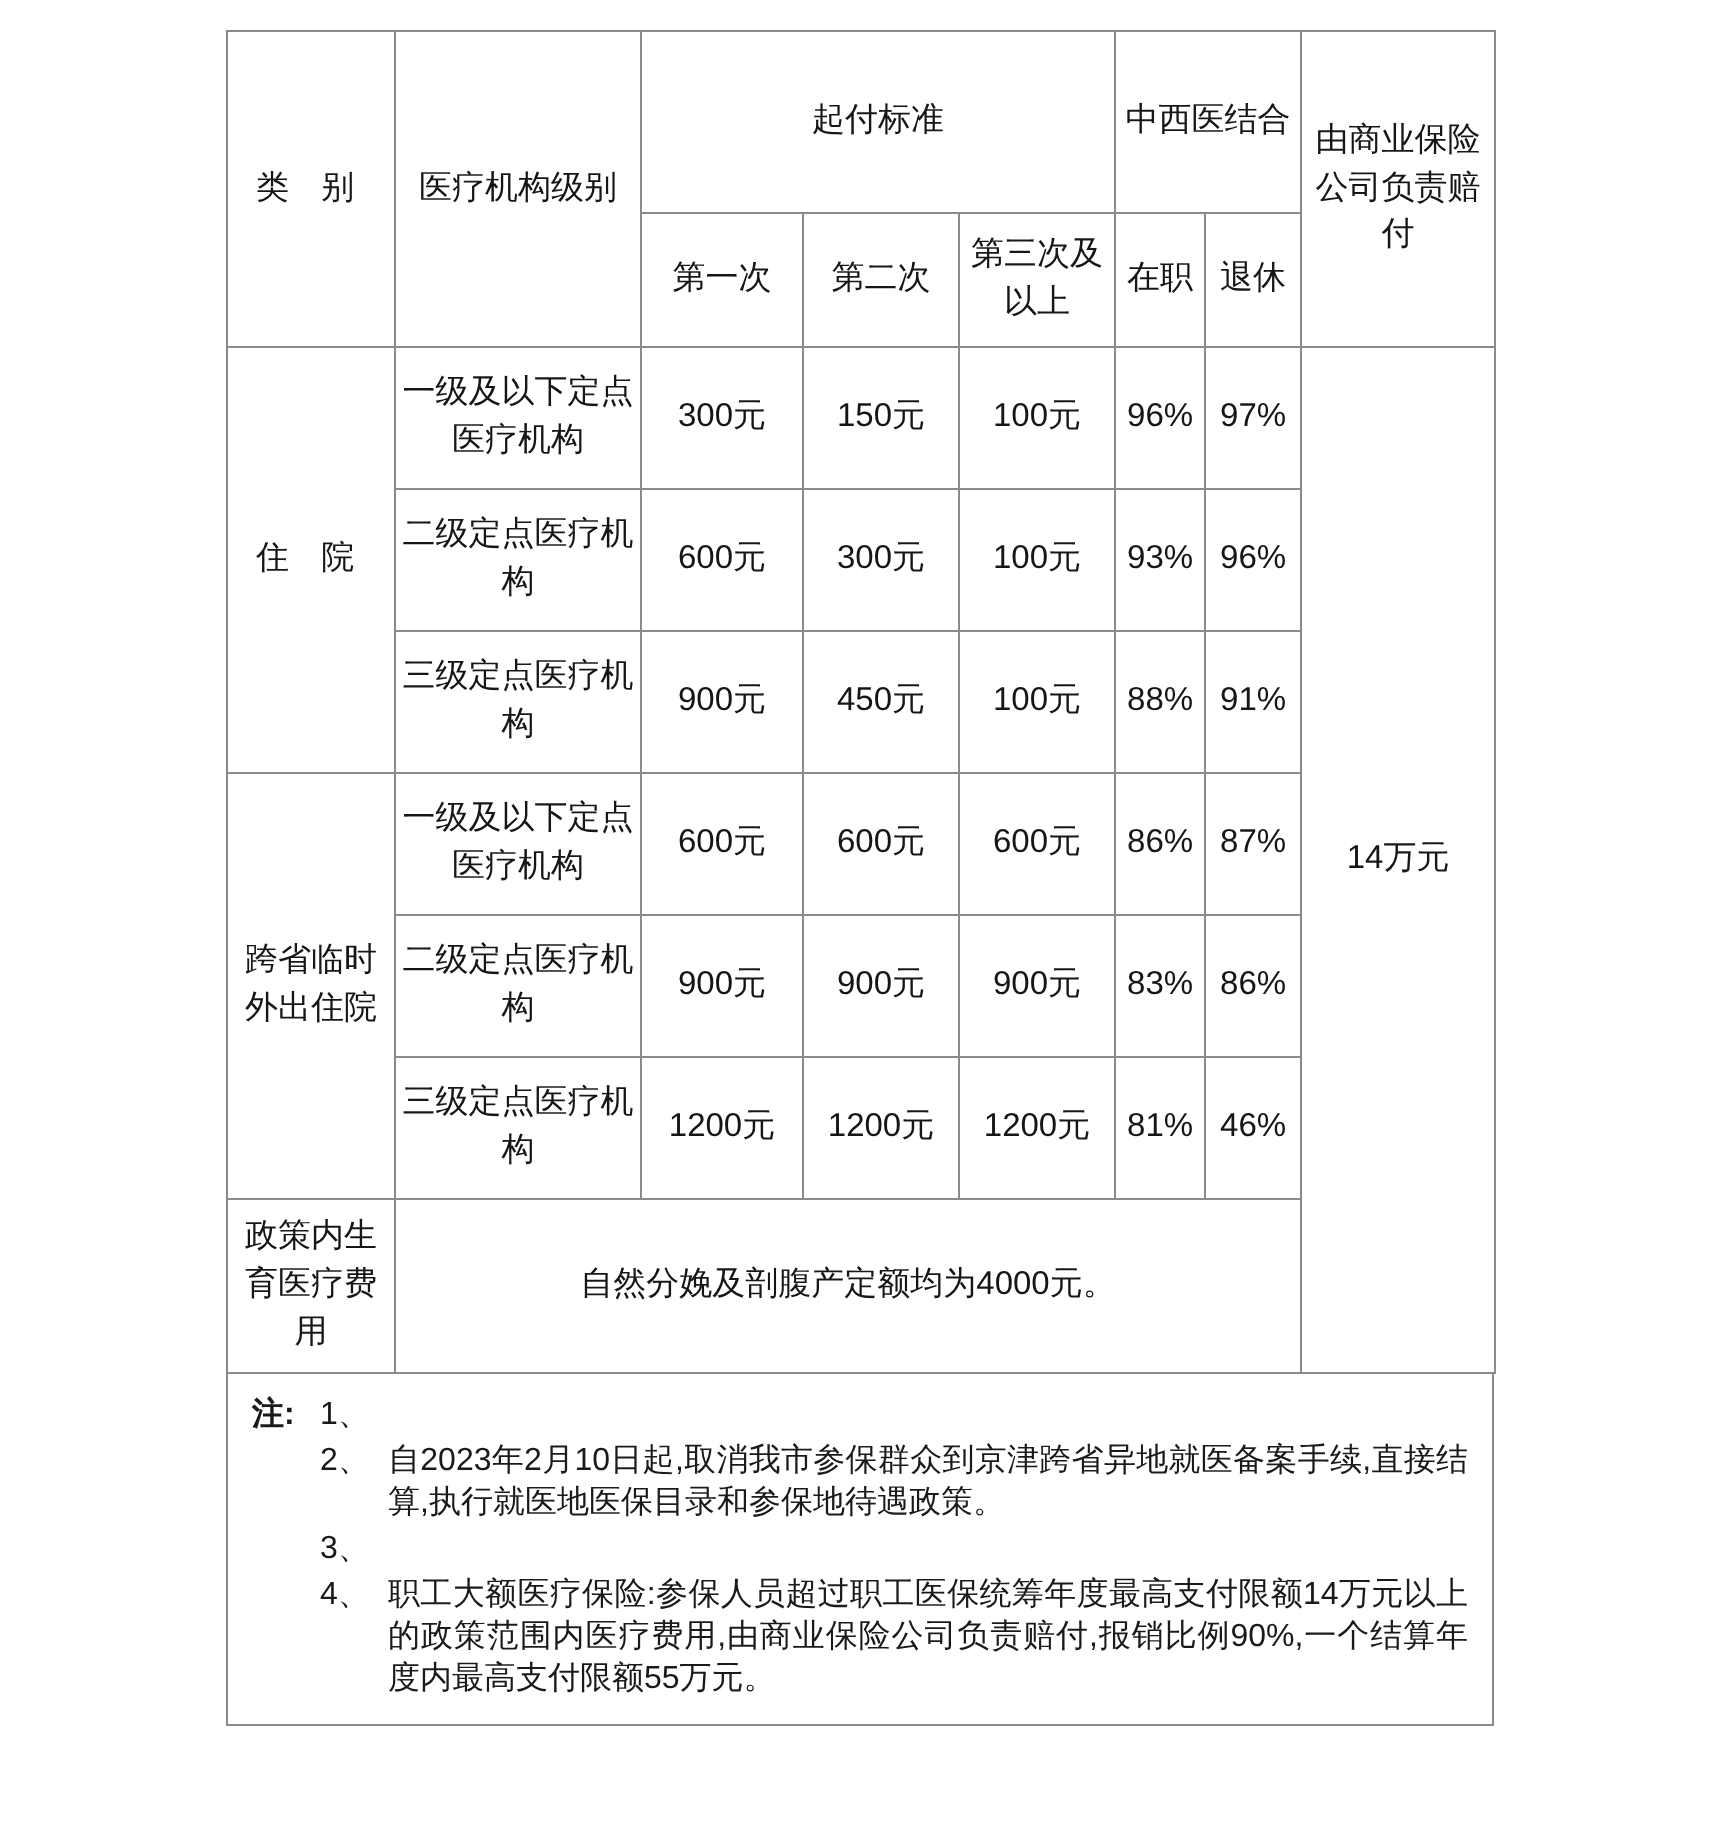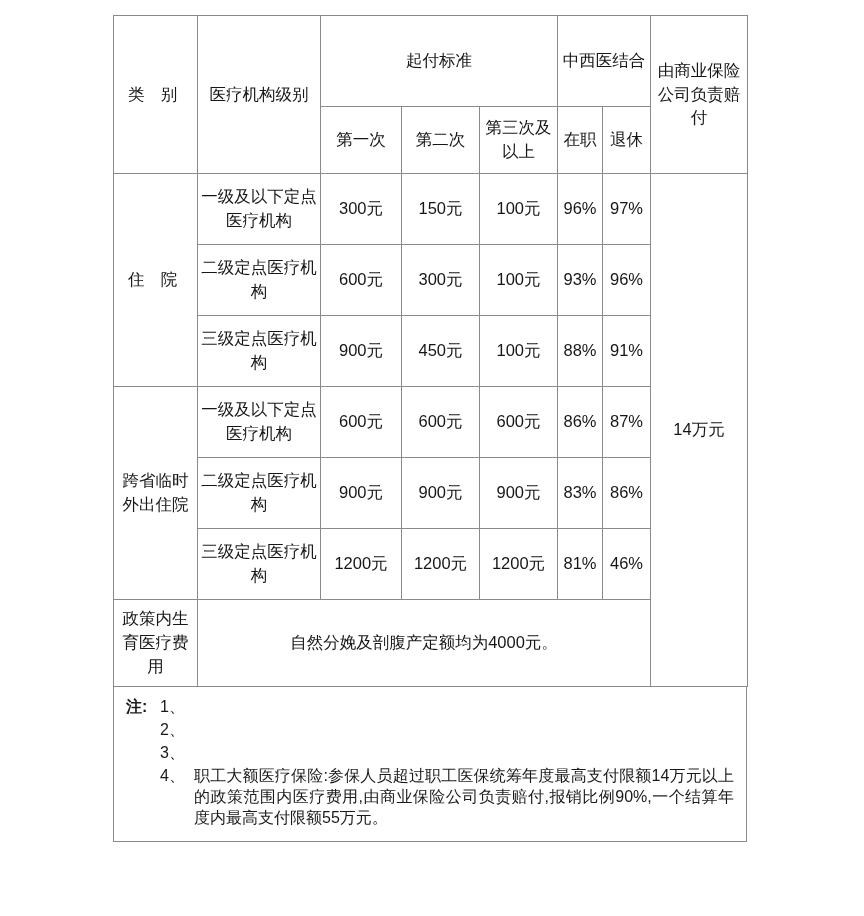--- a/index.html
+++ b/index.html
@@ -187,20 +187,21 @@
 
   <div class="notes-box">
 
     <div class="note-item">
       <span class="note-prefix">注:</span>
       <span class="note-num">1、</span>
     </div>
 
     <div class="note-item note-indent">
       <span class="note-num">2、</span>
+      <span class="note-body">自2023年2月10日起,取消我市参保群众到京津跨省异地就医备案手续,直接结算,执行就医地医保目录和参保地待遇政策。</span>
     </div>
 
     <div class="note-item note-indent">
       <span class="note-num">3、</span>
     </div>
 
     <div class="note-item note-indent">
       <span class="note-num">4、</span>
       <span class="note-body">职工大额医疗保险:参保人员超过职工医保统筹年度最高支付限额14万元以上的政策范围内医疗费用,由商业保险公司负责赔付,报销比例90%,一个结算年度内最高支付限额55万元。</span>
     </div>

